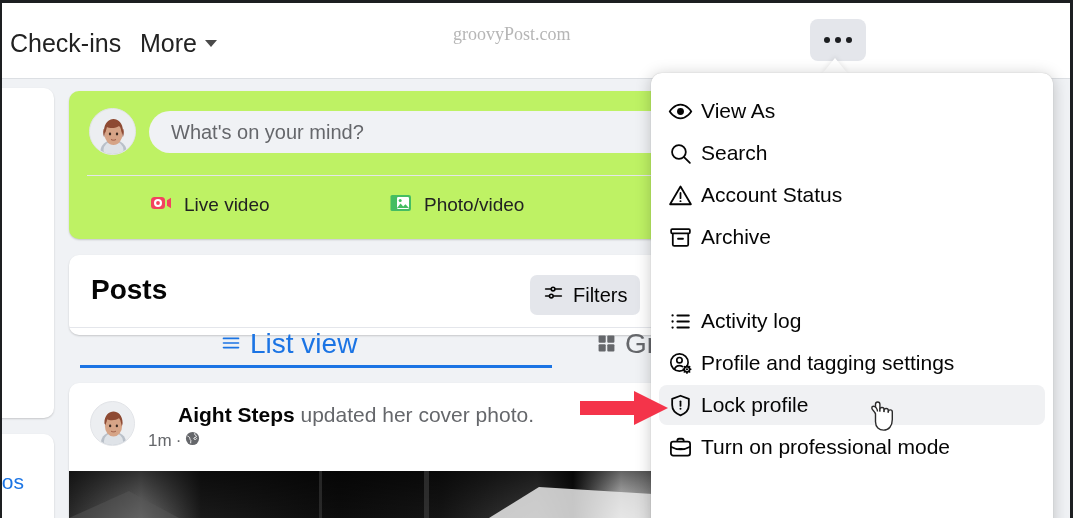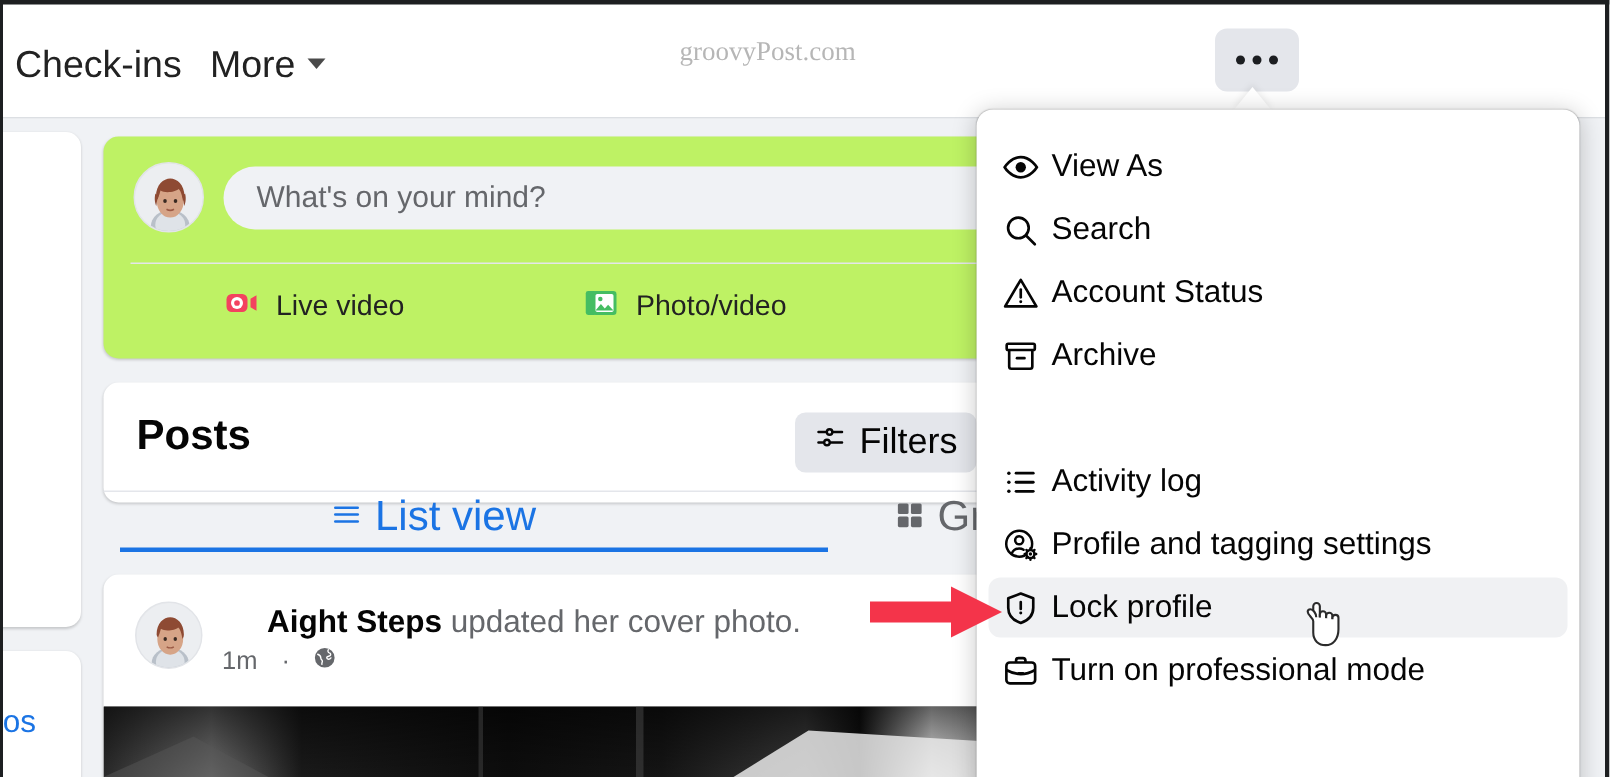--- a/index.html
+++ b/index.html
@@ -129,21 +129,21 @@
   }
   .posts-title {
     position:absolute; left:22px; top:19px;
     font-size:28px; font-weight:bold; color:#050505;
   }
   .filters-btn {
     position:absolute; left:461px; top:20px;
     height:40px; padding:0 13px;
     background:#e4e6eb; border-radius:7px;
     display:flex; align-items:center; gap:9px;
-    font-size:24px; color:#050505; cursor:pointer;
+    font-size:20px; color:#050505; cursor:pointer;
   }
   .posts-sep { position:absolute; left:0; top:72px; width:100%; height:1px; background:#e4e6eb; }
   .view-tabs { position:absolute; left:0; top:73px; width:100%; height:40px; }
   .tab {
     position:absolute; top:0; height:40px;
     display:flex; align-items:flex-start; gap:9px;
     font-size:28px; cursor:pointer; white-space:nowrap;
   }
   .tab-list { left:152px; color:#1b74e4; font-weight:500; }
   .tab-grid { left:528px; color:#65676b; font-weight:500; }
@@ -160,21 +160,21 @@
   }
   .post-avatar { position:absolute; left:21px; top:18px; width:45px; height:45px; }
   .post-name-line {
     position:absolute; left:87px; top:20px;
     font-size:21px; color:#65676b; white-space:nowrap;margin-left:22px;
   }
   .post-name-line b { color:#050505; font-weight:bold; }
   .post-meta {
     position:absolute; left:79px; top:48px;
     font-size:17px; color:#65676b;
-    display:flex; align-items:center; gap:16px;
+    display:flex; align-items:center; gap:4px;
   }
   .post-photo {
     position:absolute; left:0; top:88px; width:600px; height:47px;
     background:#121212;
     overflow:hidden;
   }
 
   
   .menu {
     position:absolute; left:651px; top:73px; width:402px; height:467px;

